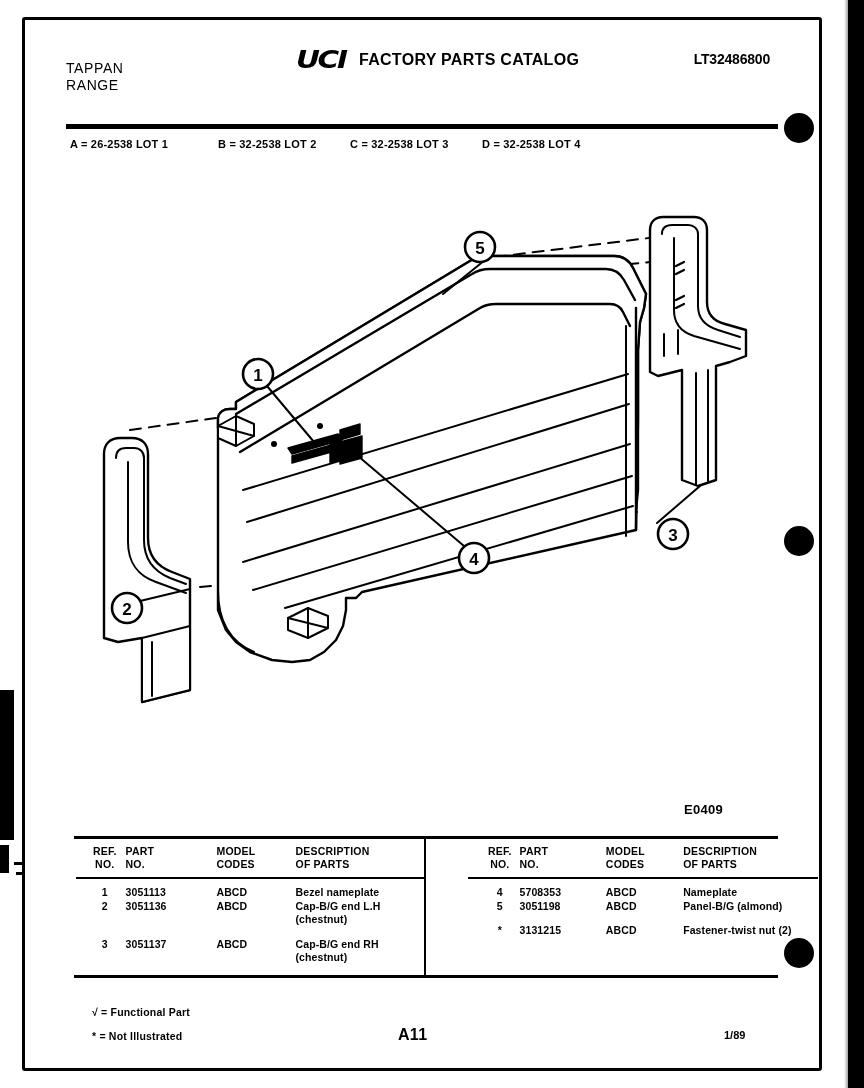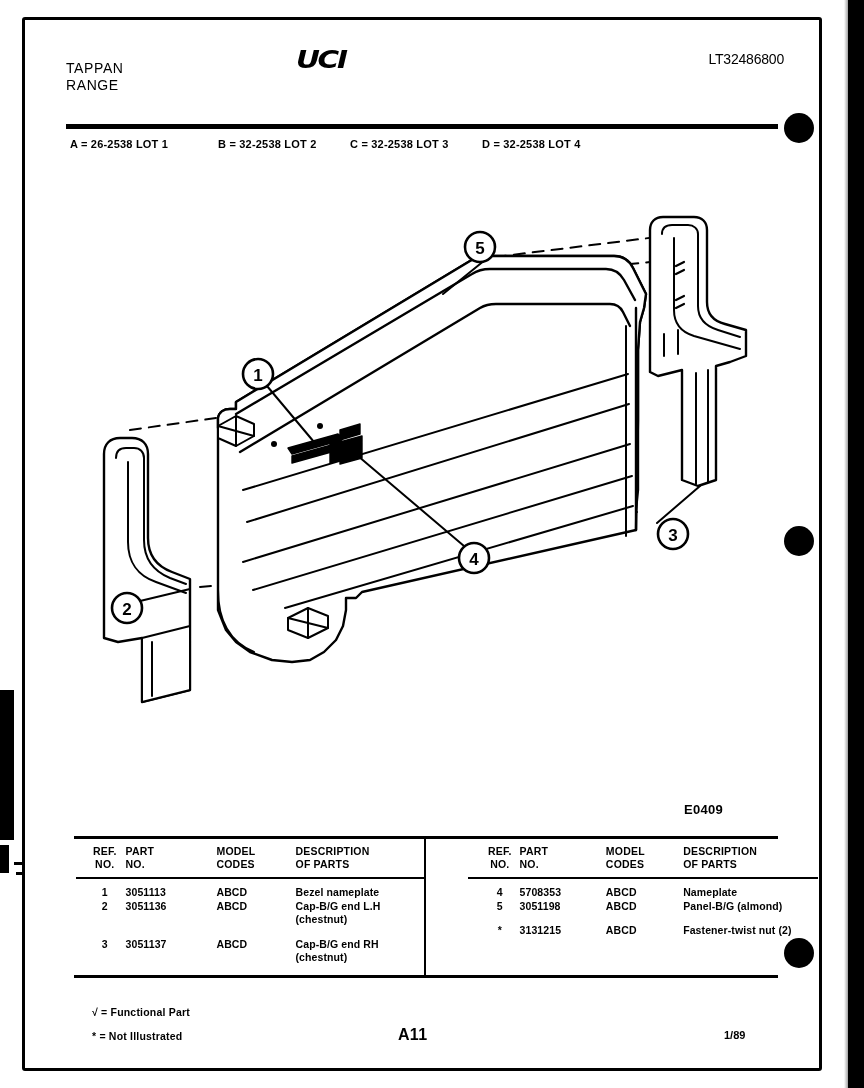--- a/index.html
+++ b/index.html
@@ -113,24 +113,24 @@
   }
   .catalog-title {
     font-size: 16px;
     font-weight: bold;
     letter-spacing: 0.3px;
     margin-left: 14px;
     font-family: "Liberation Sans", sans-serif;
   }
   .catalog-number {
     position: absolute;
-    right: 80px;
+    right: 94px;
     top: 51px;
     font-size: 14px;
-    font-weight: normal;
+    font-weight: bold;
     letter-spacing: -0.2px;
   }
 
   
   .header-rule {
     position: absolute;
     left: 66px;
     top: 124px;
     width: 712px;
     height: 5px;
@@ -271,20 +271,21 @@
 <div class="punch-hole h2"></div>
 <div class="punch-hole h3"></div>
 
 <div class="brand">
   <div>TAPPAN</div>
   <div>RANGE</div>
 </div>
 
 <div class="catalog-title-wrap">
   <span class="uci-logo">UCI</span>
+  <span class="catalog-title">FACTORY PARTS CATALOG</span>
 </div>
 
 <div class="catalog-number">LT32486800</div>
 
 <div class="header-rule"></div>
 
 <div class="lot-row">
   <span class="lot-item first">A = 26-2538  LOT 1</span>
   <span class="lot-item">B = 32-2538 LOT 2</span>
   <span class="lot-item">C = 32-2538 LOT 3</span>

